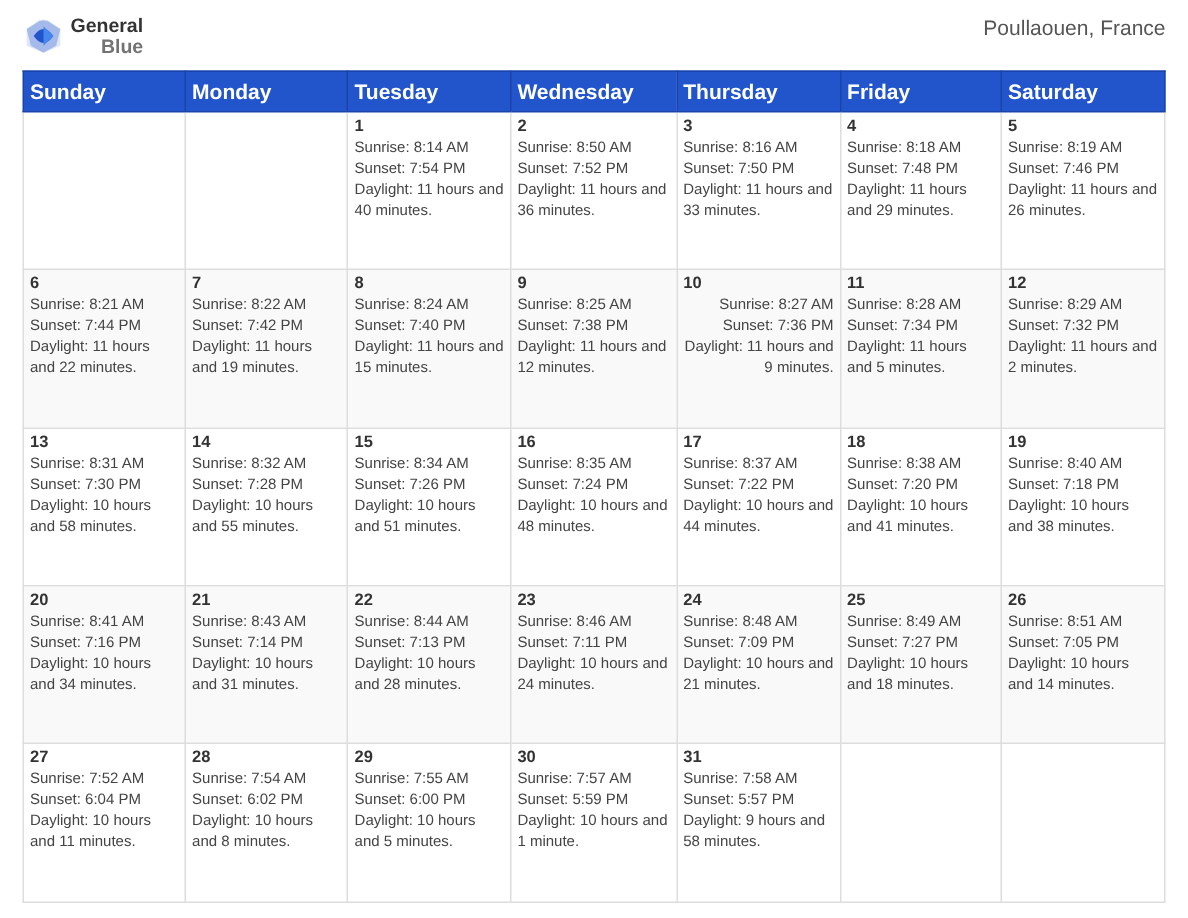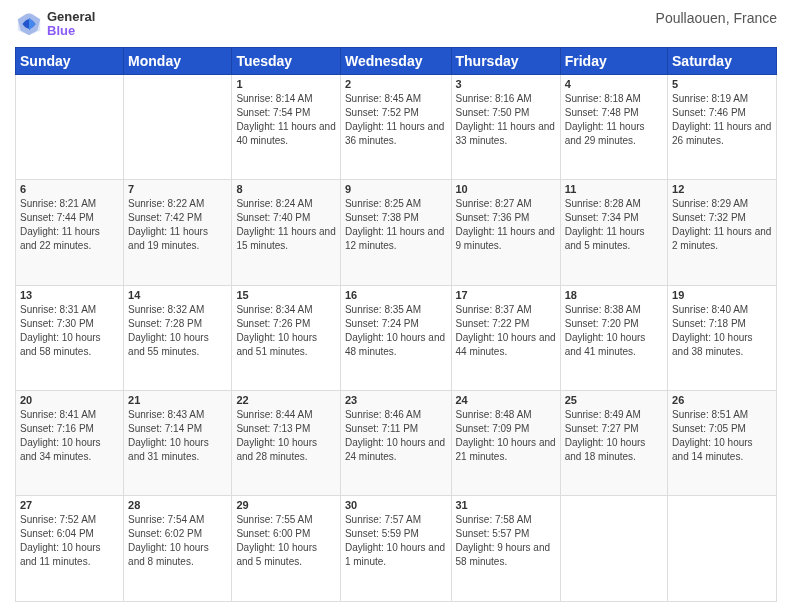--- a/index.html
+++ b/index.html
@@ -20,35 +20,36 @@
     .header {
       display: flex;
       justify-content: space-between;
       align-items: flex-start;
       margin-bottom: 8px;
     }
     .logo {
       display: flex;
       align-items: center;
       gap: 2px;
+      text-align: right;
     }
     .logo-text {
       display: flex;
       flex-direction: column;
       line-height: 1.1;
     }
     .logo-general {
       font-size: 13px;
       font-weight: bold;
       color: #333;
     }
     .logo-blue {
       font-size: 13px;
       font-weight: bold;
-      color: #8b5cf6;
+      color: #737373;
     }
     .logo-icon {
       width: 28px;
       height: 28px;
       margin-right: 2px;
     }
     .title-area {
       text-align: right;
     }
     .month-title {
@@ -143,21 +144,21 @@
           <td class="empty-cell"></td>
           <td class="empty-cell"></td>
           <td>
             <span class="day-num">1</span>
             <div class="day-info" style="white-space: pre-line;">Sunrise: 8:14 AM
 Sunset: 7:54 PM
 Daylight: 11 hours and 40 minutes.</div>
           </td>
           <td>
             <span class="day-num">2</span>
-            <div class="day-info" style="white-space: pre-line;">Sunrise: 8:45 AM
+            <div class="day-info" style="white-space: pre-line;">Sunrise: 8:50 AM
 Sunset: 7:52 PM
 Daylight: 11 hours and 36 minutes.</div>
           </td>
           <td>
             <span class="day-num">3</span>
             <div class="day-info" style="white-space: pre-line;">Sunrise: 8:16 AM
 Sunset: 7:50 PM
 Daylight: 11 hours and 33 minutes.</div>
           </td>
           <td>
@@ -193,21 +194,21 @@
 Daylight: 11 hours and 15 minutes.</div>
           </td>
           <td>
             <span class="day-num">9</span>
             <div class="day-info" style="white-space: pre-line;">Sunrise: 8:25 AM
 Sunset: 7:38 PM
 Daylight: 11 hours and 12 minutes.</div>
           </td>
           <td>
             <span class="day-num">10</span>
-            <div class="day-info" style="white-space: pre-line;">Sunrise: 8:27 AM
+            <div class="day-info" style="white-space: pre-line; text-align: right;">Sunrise: 8:27 AM
 Sunset: 7:36 PM
 Daylight: 11 hours and 9 minutes.</div>
           </td>
           <td>
             <span class="day-num">11</span>
             <div class="day-info" style="white-space: pre-line;">Sunrise: 8:28 AM
 Sunset: 7:34 PM
 Daylight: 11 hours and 5 minutes.</div>
           </td>
           <td>

